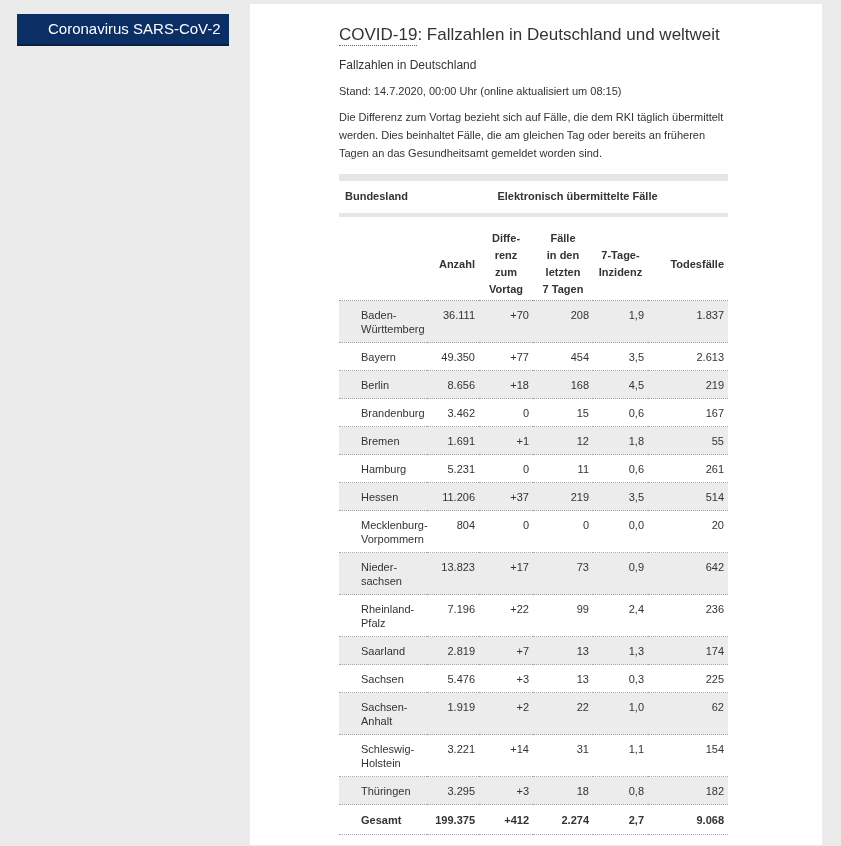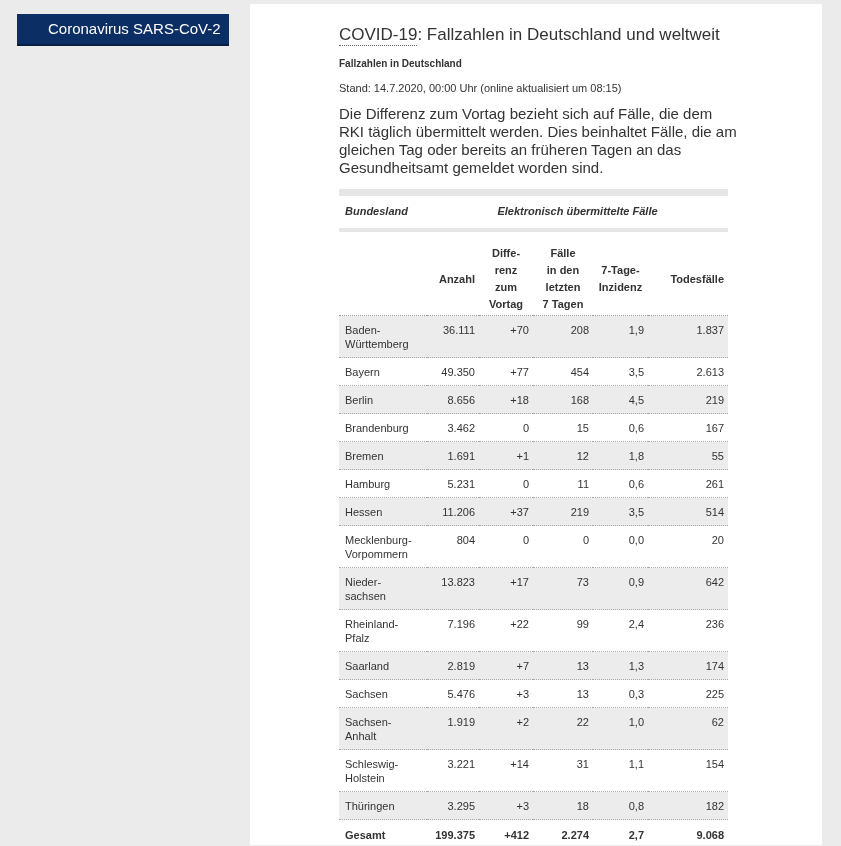--- a/index.html
+++ b/index.html
@@ -23,52 +23,51 @@
   .panel{
     position:absolute;left:250px;top:4px;width:572px;height:841px;
     background:var(--panel-bg);
   }
   .inner{margin-left:89px;width:389px;padding-top:21px;}
   .title{
     font-size:17px;font-weight:400;margin:0;color:var(--text);
     white-space:nowrap;
   }
   .title .abbr{border-bottom:1px dotted #666;padding-bottom:1px;}
-  .section-heading{font-size:10px;font-weight:700;margin:13px 0 0;}
+  .section-heading{font-size:12px;font-weight:400;margin:13px 0 0;}
   .stand{font-size:11px;margin-top:13px;}
-  .intro{font-size:15px;line-height:18px;margin:11px 0 0;width:398px;}
+  .intro{font-size:11px;line-height:18px;margin:11px 0 0;width:398px;}
   .scrollbar{height:7px;background:var(--bar);width:389px;}
   .scrollbar.top{margin-top:12px;}
   table{
     border-collapse:collapse;table-layout:fixed;width:389px;
     font-size:11px;color:var(--text);
   }
   col.c1{width:88px;} col.c2{width:52px;} col.c3{width:54px;}
   col.c4{width:60px;} col.c5{width:55px;} col.c6{width:80px;}
   thead th{font-weight:700;}
   .group-row th{
     text-align:left;padding:9px 0 7px 6px;
     border-bottom:1px dotted var(--dotted);
-    font-style:italic;
   }
   .group-row th.span{text-align:center;padding-left:0;}
   .spacer-row td{
     height:6px;background:var(--bar);padding:0;
     border-top:4px solid #fff;
   }
   .cols-row th{
     padding:13px 2px 2px;border-bottom:1px dotted var(--dotted);
     vertical-align:middle;white-space:pre-line;line-height:17px;
   }
   .cols-row th.right{text-align:right;padding-right:4px;}
   .cols-row th.center{text-align:center;}
   tbody td{
     padding:7px 4px 6px;vertical-align:top;line-height:14px;
   }
-  tbody td.cell-name{text-align:left;padding-left:6px;white-space:pre-line;}
+  tbody td.cell-name{text-align:left;padding-left:22px;white-space:pre-line;}
   tbody td.cell-num{text-align:right;}
   tbody tr:nth-child(odd){background:var(--stripe);}
   tbody tr + tr td{border-top:1px dotted #a8a8a8;}
   tbody tr.total-row{font-weight:700;}
   tbody tr.total-row td{border-bottom:1px dotted #a8a8a8;padding-top:8px;padding-bottom:7px;}
 </style>
 </head>
 <body>
 
 <div class="banner">

